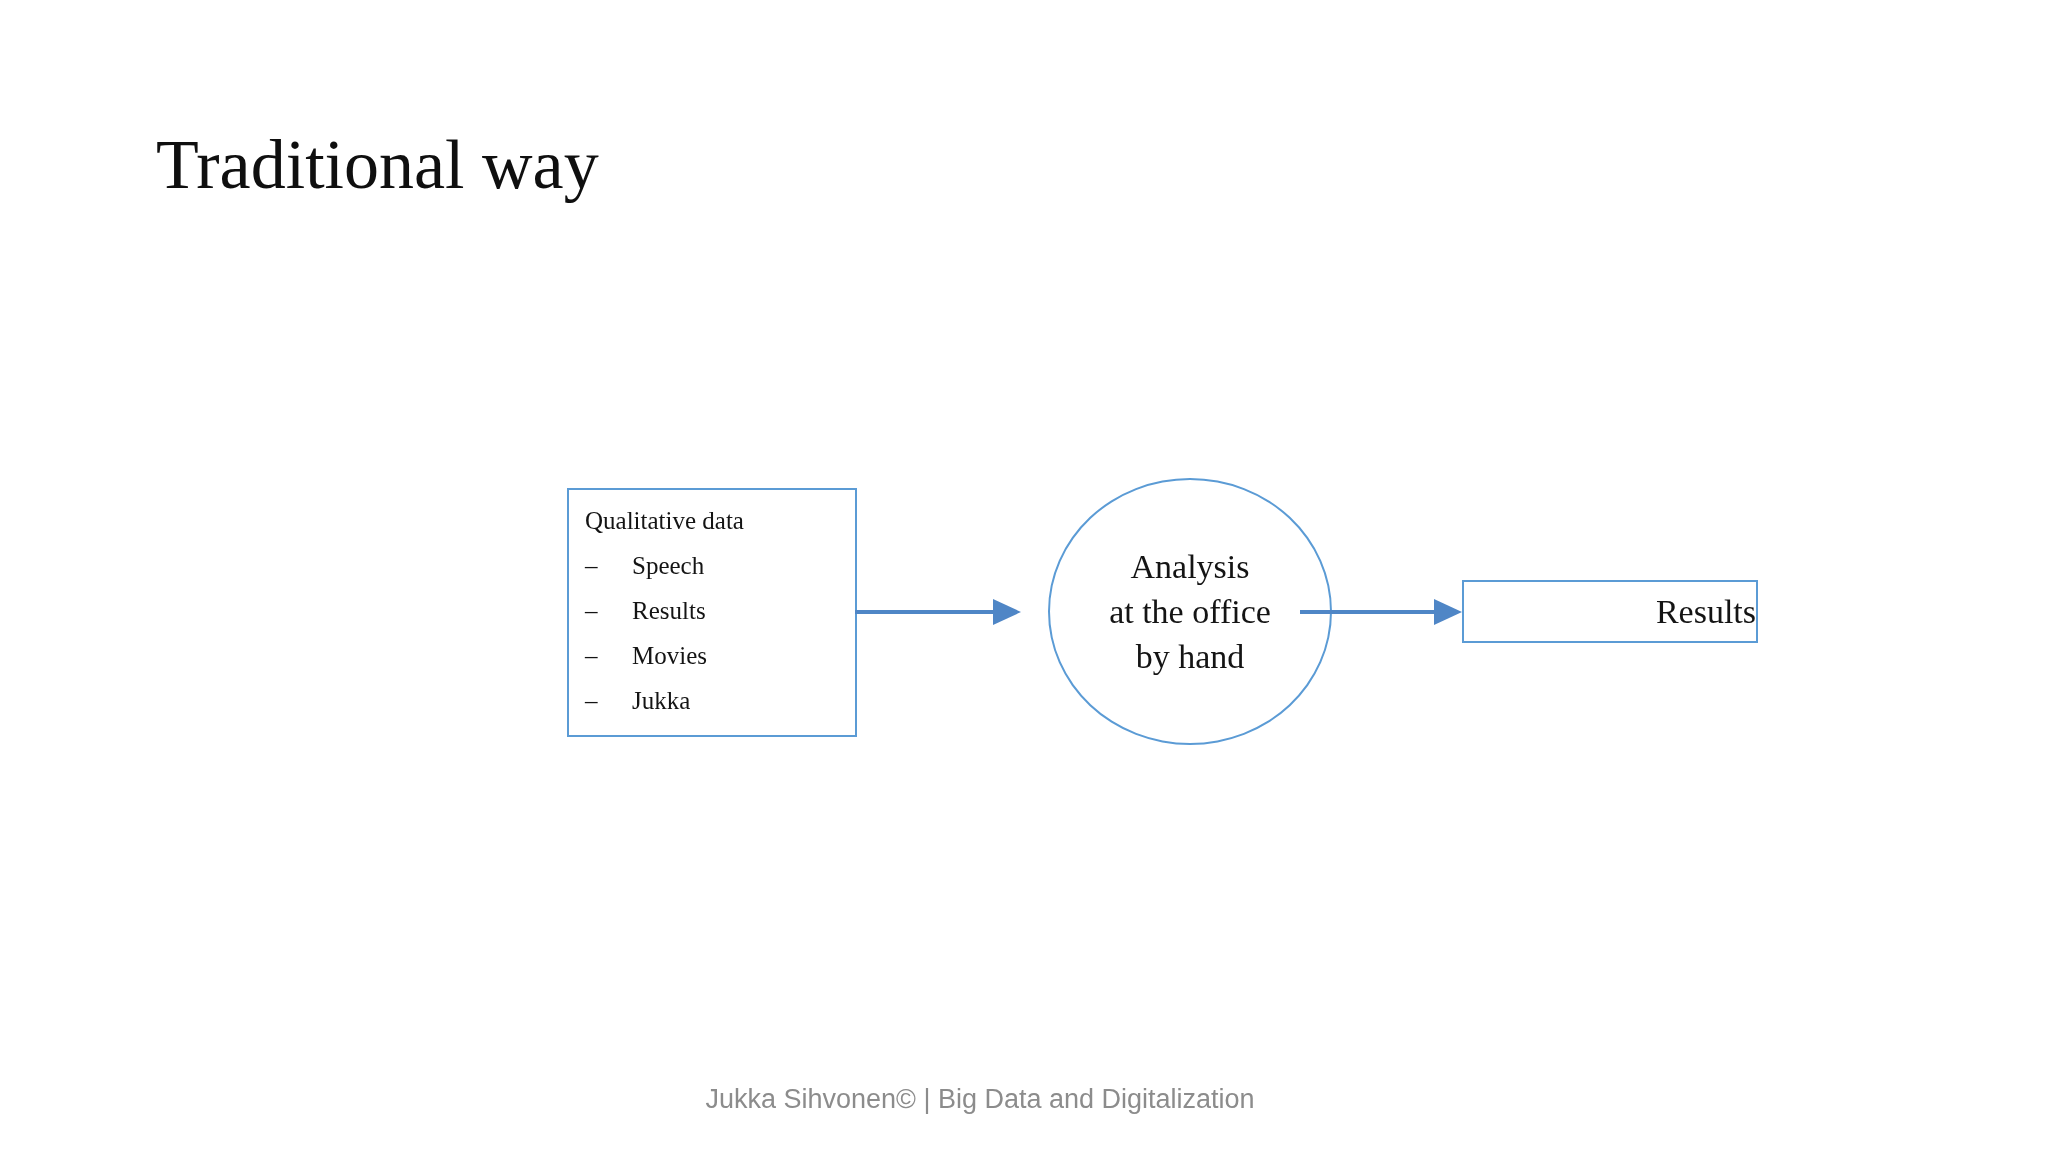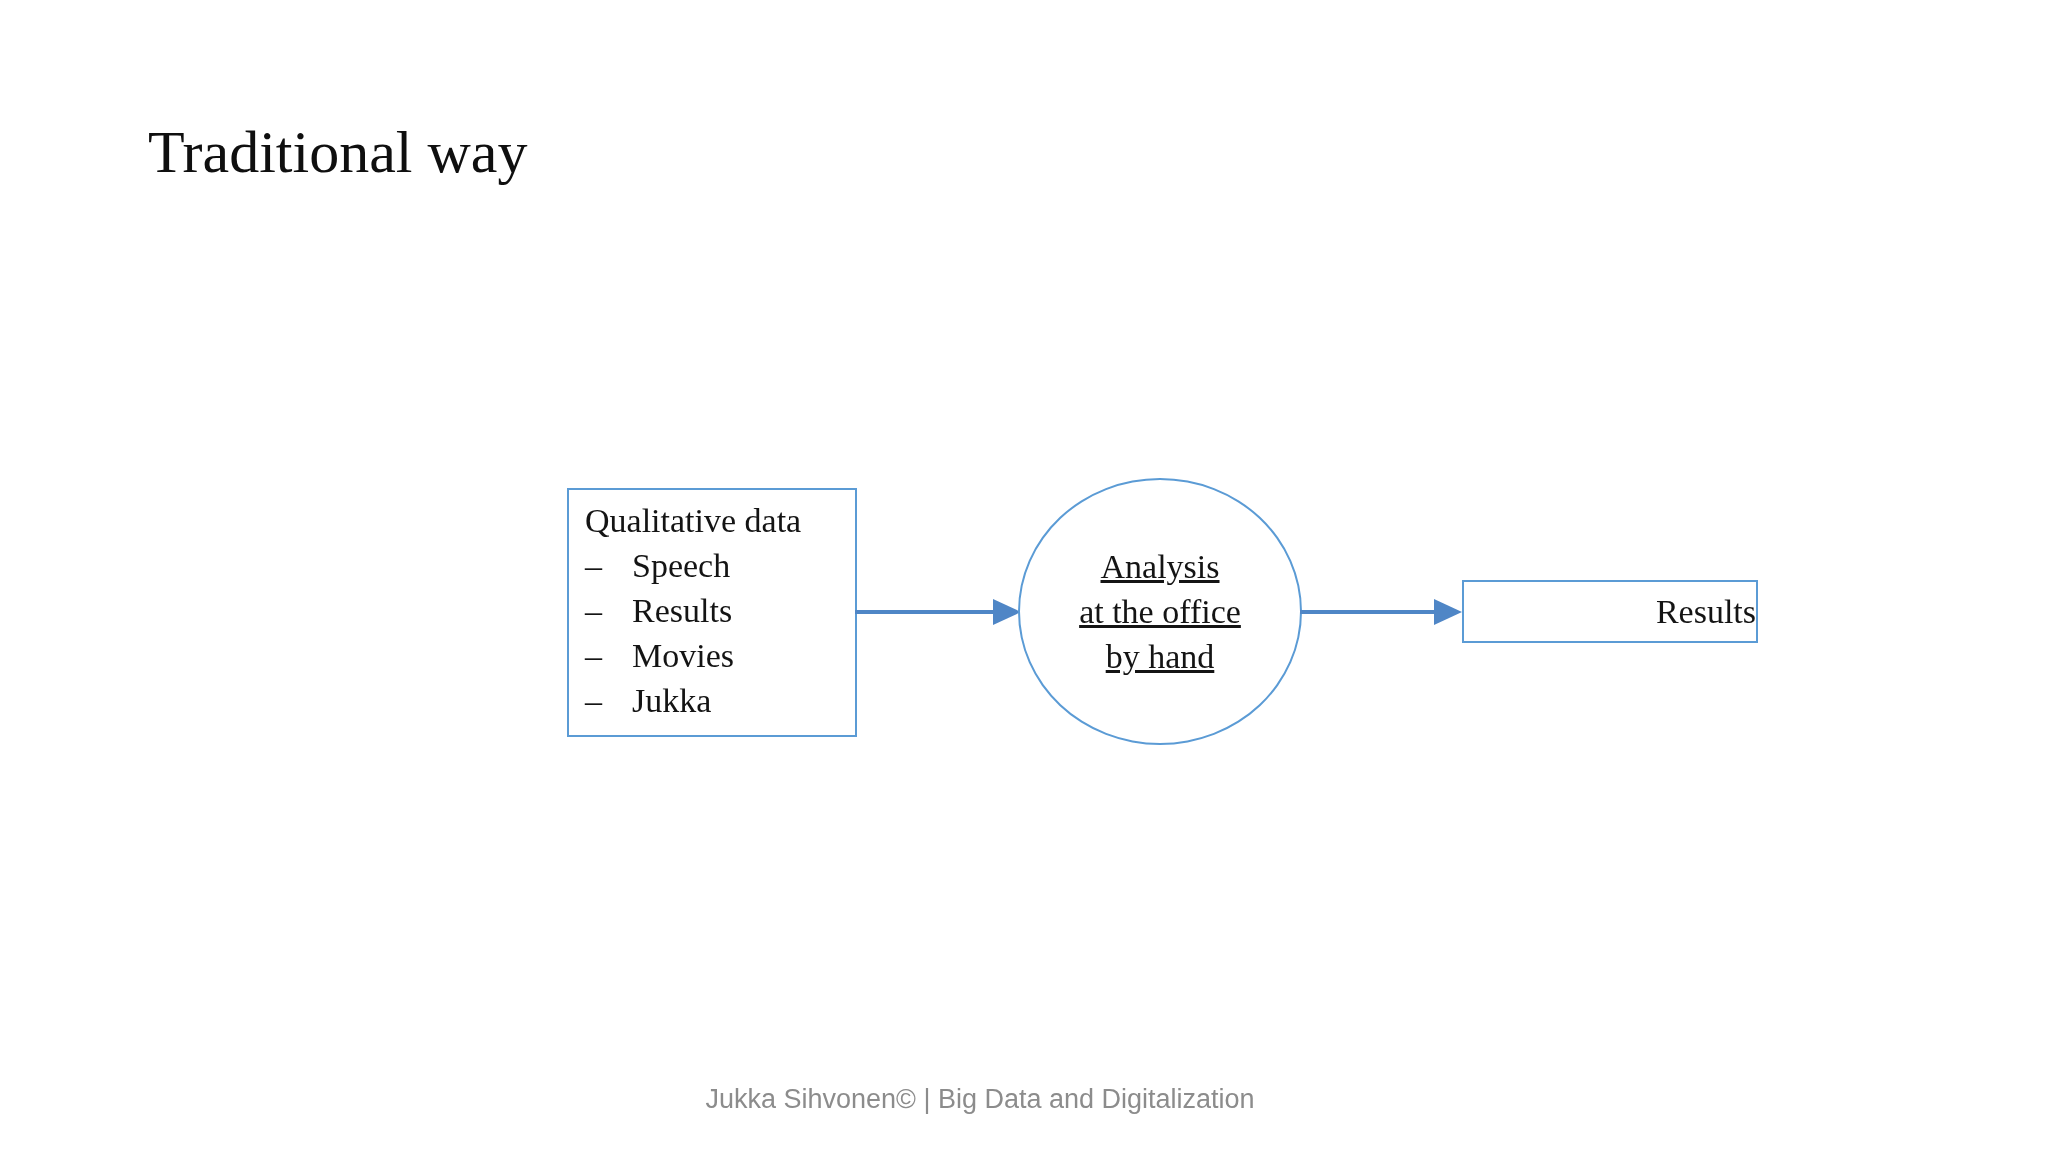--- a/index.html
+++ b/index.html
@@ -18,60 +18,59 @@
     height: 1152px;
     background: var(--bg);
     overflow: hidden;
     font-family: "Liberation Serif", "DejaVu Serif", serif;
     color: var(--body-text);
   }
   .title {
     position: absolute;
     left: 148px;
     top: 122px;
-    margin: 0;
-    font-size: 60px;
+    margin: 8px;
+    font-size: 70px;
     font-weight: 400;
     line-height: 1;
     color: var(--title-text);
     white-space: nowrap;
   }
   .qual-box {
     position: absolute;
     left: 567px;
     top: 488px;
     width: 290px;
     height: 249px;
     border: 2px solid var(--shape-border);
     background: var(--bg);
     padding: 8px 6px 0 16px;
-    font-size: 34px;
+    font-size: 25px;
     line-height: 45px;
   }
   .qual-heading { white-space: nowrap; }
   .qual-list { list-style: none; margin: 0; padding: 0; }
   .qual-list li { display: flex; line-height: 45px; }
   .qual-list .dash { width: 47px; flex: 0 0 47px; }
   .circle {
     position: absolute;
-    left: 1018px;
+    left: 1048px;
     top: 478px;
     width: 284px;
     height: 267px;
     border: 2px solid var(--shape-border);
     border-radius: 50%;
     background: var(--bg);
     display: flex;
     flex-direction: column;
     align-items: center;
     justify-content: center;
     text-align: center;
     font-size: 34px;
     line-height: 45px;
-    text-decoration: underline;
   }
   .results-box {
     position: absolute;
     left: 1462px;
     top: 580px;
     width: 296px;
     height: 63px;
     border: 2px solid var(--shape-border);
     background: var(--bg);
     display: flex;

